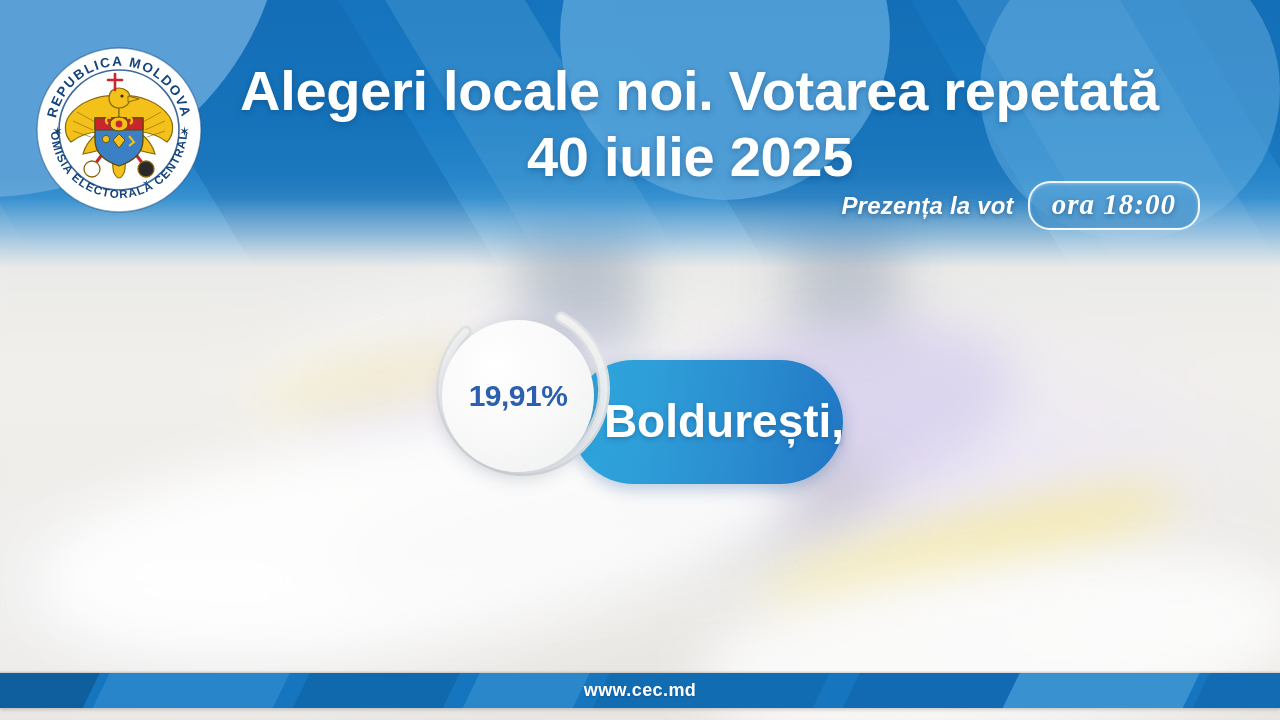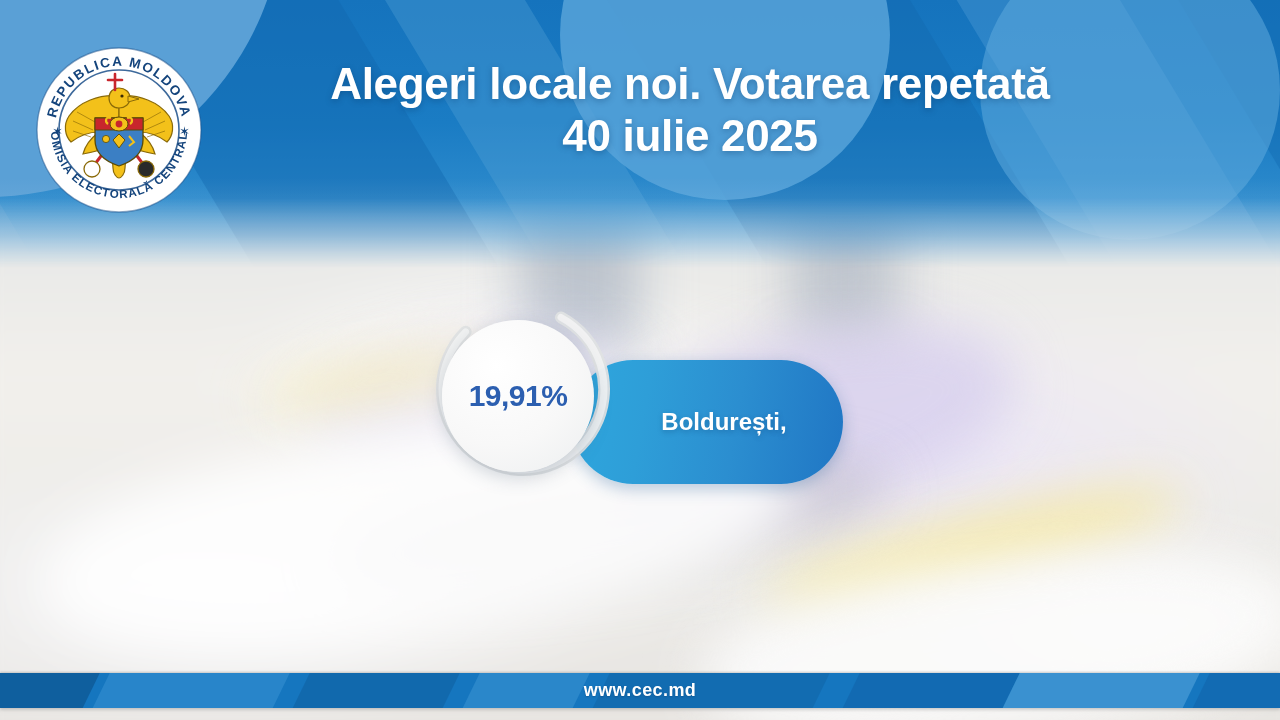--- a/index.html
+++ b/index.html
@@ -58,21 +58,21 @@
     position:absolute; left:980px; top:-60px; width:300px; height:300px;
     border-radius:50%; background:#5fa9dd; opacity:.55;
   }
 
   
   .emblem { position:absolute; left:33px; top:44px; width:172px; height:172px; }
 
   
   .title-block { position:absolute; left:240px; top:58px; width:900px; text-align:center; }
   .title-line {
-    color:#fff; font-weight:bold; font-size:44px; line-height:1.18;
+    color:#fff; font-weight:bold; font-size:56px; line-height:1.18;
     letter-spacing:-.3px; text-shadow:0 2px 6px rgba(8,50,95,.35);
     white-space:nowrap;
   }
   .subline {
     position:absolute; left:240px; top:181px; width:960px;
     display:flex; align-items:center; justify-content:flex-end; gap:14px;
   }
   .prez {
     color:#fff; font-size:24px; font-style:italic; font-weight:600;
     text-shadow:0 2px 5px rgba(8,50,95,.4); letter-spacing:.2px;
@@ -97,21 +97,21 @@
 
   .pill {
     position:absolute; left:141px; top:64px; width:272px; height:124px;
     border-radius:62px;
     background:linear-gradient(100deg,#2ea7de 0%,#2e9ed8 28%,#2b8ed0 60%,#2076c4 100%);
     box-shadow:0 5px 16px rgba(30,90,150,.3);
     display:flex; flex-direction:column; align-items:center; justify-content:center;
     padding-left:34px;
   }
   .pill-line {
-    color:#fff; font-weight:bold; font-size:24px; line-height:1.12;
+    color:#fff; font-weight:bold; font-size:46px; line-height:1.12;
     text-shadow:0 2px 5px rgba(15,70,120,.35); white-space:nowrap;
   }
 
   .bubble {
     position:absolute; left:12px; top:24px; width:152px; height:152px;
     border-radius:50%;
     background:radial-gradient(circle at 36% 30%,#ffffff 0%,#f8f8f8 55%,#eceeef 100%);
     box-shadow:0 6px 18px rgba(70,90,115,.25);
     display:flex; align-items:center; justify-content:center;
     z-index:3;
@@ -248,20 +248,26 @@
         <path d="M96 92 L 101 98 L 96 102" fill="none" stroke="#f3c11a" stroke-width="2"></path>
       </g>
     </svg>
   </div>
 
   <div class="title-block">
     <div class="title-line">Alegeri locale noi. Votarea repetată</div>
     <div class="title-line">40 iulie 2025</div>
   </div>
 
+  <div class="subline">
+    <span class="prez">Prezența la vot</span>
+    <span class="ora-badge">
+      <span class="ora-text">ora 18:00</span>
+    </span>
+  </div>
 
   <div class="stat">
 
     <div class="pill">
       <span class="pill-line">Boldurești,</span>
     </div>
 
     <svg class="ring" viewBox="0 0 186 186">
       <circle cx="93" cy="93" r="81" fill="none" stroke="#dfe1e3" stroke-width="12" stroke-linecap="round" stroke-dasharray="405 104" transform="rotate(-62 93 93)" opacity=".95"></circle>
       <circle cx="93" cy="93" r="81" fill="none" stroke="#ffffff" stroke-width="7" stroke-linecap="round" stroke-dasharray="405 104" transform="rotate(-62 93 93)" opacity=".55"></circle>

